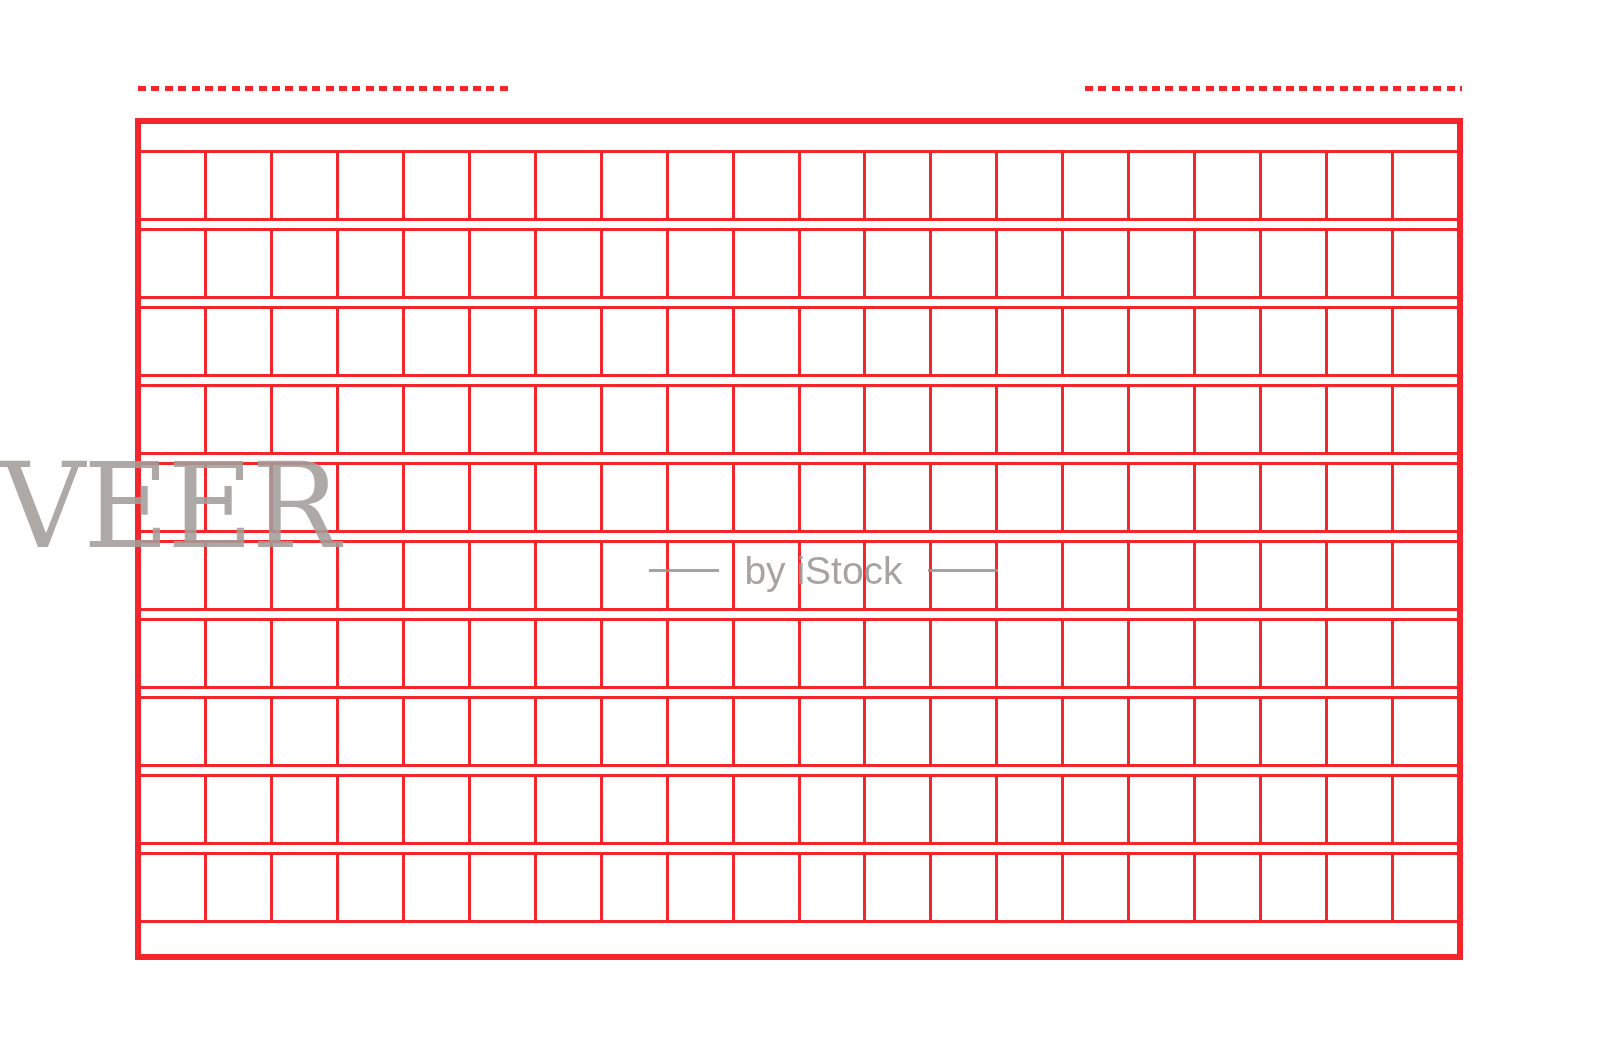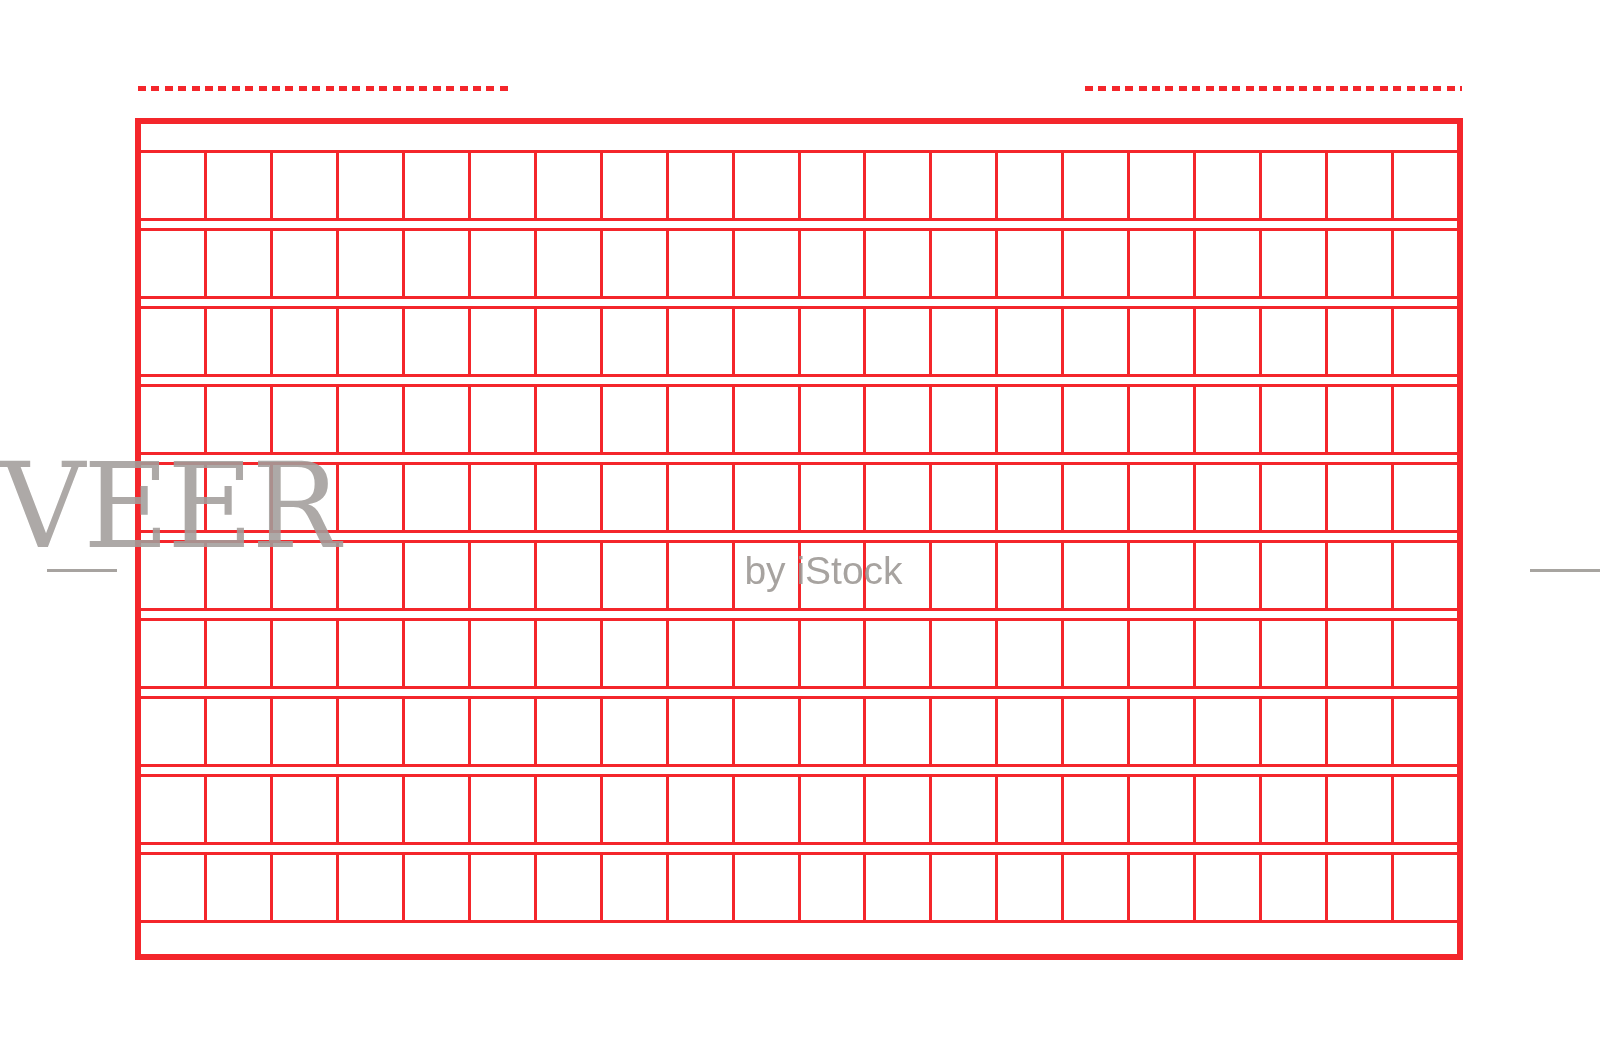--- a/index.html
+++ b/index.html
@@ -78,21 +78,21 @@
     color:var(--wm-gray);
   }
   .wm-subrow{
     position:absolute;
     top:552px;
     left:0;
     width:1600px;
     height:36px;
     display:flex;
     align-items:center;
-    justify-content:space-between;
+    justify-content:center;
     gap:25px;
     padding-left:47px;
   }
   .wm-dash{
     width:70px;
     height:3px;
     background:var(--wm-sub-gray);
   }
   .wm-subtitle{
     font-family:"Liberation Sans",sans-serif;

